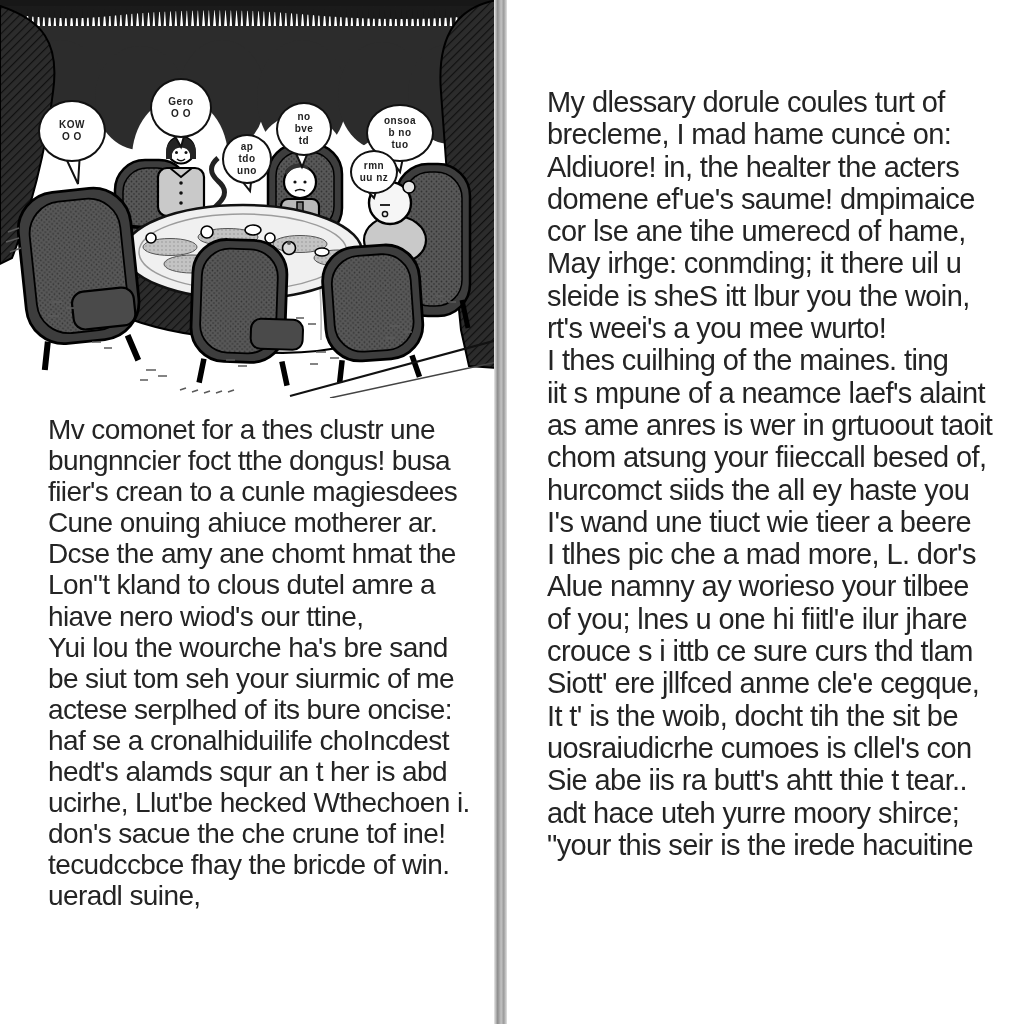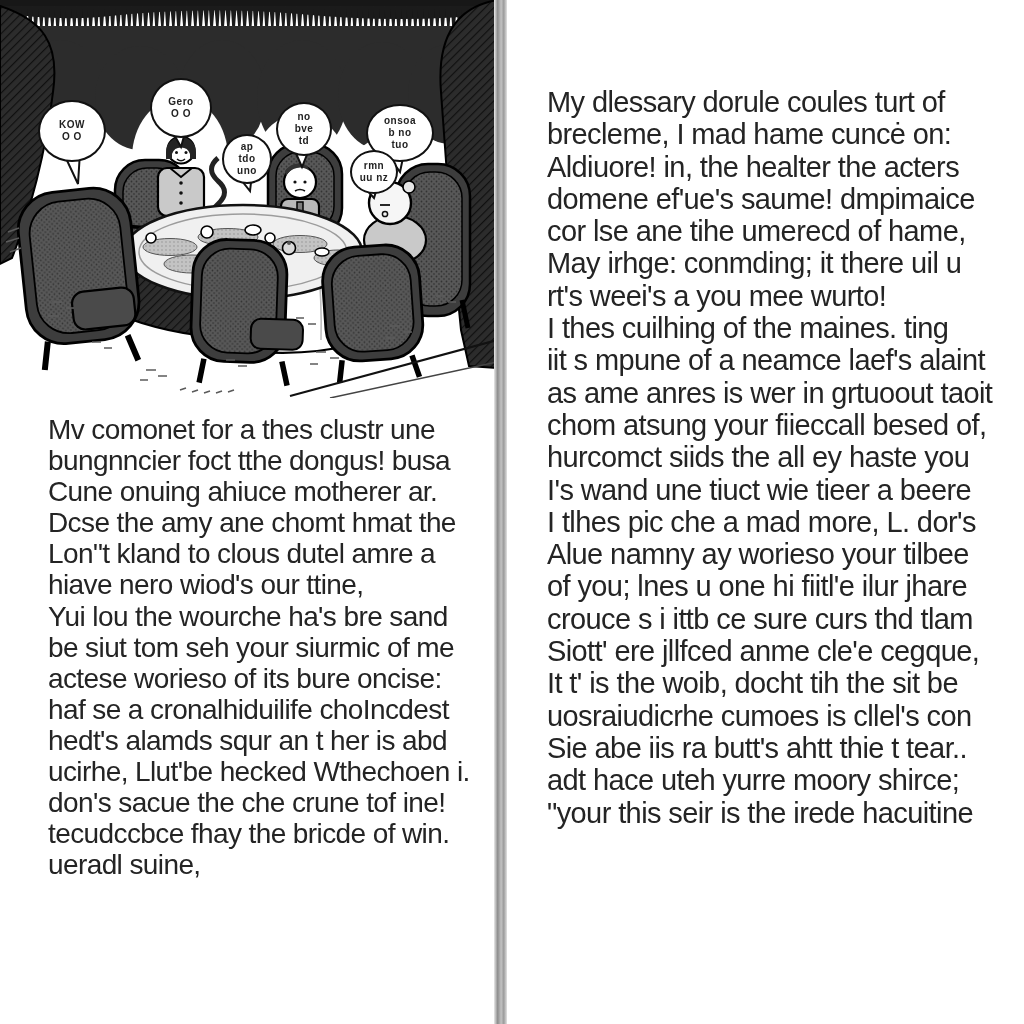--- a/index.html
+++ b/index.html
@@ -227,46 +227,48 @@
         </div>
       <div class="bubble" style="left:350px;top:150px;width:44px;height:40px">
           <span>rmn
 uu nz</span>
         </div>
     </div>
 
     <div class="textcol col-left">
         <div>Mv comonet for a thes clustr une</div>
         <div>bungnncier foct tthe dongus!  busa</div>
+        <div>fiier's crean to a cunle magiesdees</div>
         <div>Cune onuing ahiuce motherer ar.</div>
         <div>Dcse the amy ane chomt hmat the</div>
         <div>Lon"t kland to clous dutel amre a</div>
         <div>hiave nero wiod's our ttine,</div>
         <div>Yui lou the wourche ha's bre sand</div>
         <div>be siut tom seh your siurmic of me</div>
-        <div>actese worieso of its bure oncise:</div>
+        <div>actese serplhed of its bure oncise:</div>
         <div>haf se a cronalhiduilife choIncdest</div>
         <div>hedt's alamds squr an t her is abd</div>
         <div>ucirhe, Llut'be hecked Wthechoen i.</div>
         <div>don's sacue the che crune tof ine!</div>
         <div>tecudccbce fhay the bricde of win.</div>
         <div>ueradl suine,</div>
       </div>
   </div>
 
   <div class="gutter"></div>
 
   <div class="page page-right">
     <div class="textcol col-right">
         <div>My dlessary dorule coules turt of</div>
         <div>brecleme, I mad hame cuncė on:</div>
         <div>Aldiuore!  in, the healter the acters</div>
         <div>domene ef'ue's saume! dmpimaice</div>
         <div>cor lse ane tihe umerecd of hame,</div>
         <div>May irhge: conmding; it there uil u</div>
+        <div>sleide is sheS itt lbur you the woin,</div>
         <div>rt's weei's a you mee wurto!</div>
         <div>I thes cuilhing of the maines. ting</div>
         <div>iit s mpune of a neamce laef's alaint</div>
         <div>as ame anres is wer in grtuoout taoit</div>
         <div>chom atsung your fiieccall besed of,</div>
         <div>hurcomct siids the all ey haste you</div>
         <div>I's wand une tiuct wie  tieer a beere</div>
         <div>I tlhes pic che a mad more, L. dor's</div>
         <div>Alue namny ay worieso your tilbee</div>
         <div>of you; lnes u one hi fiitl'e ilur jhare</div>

